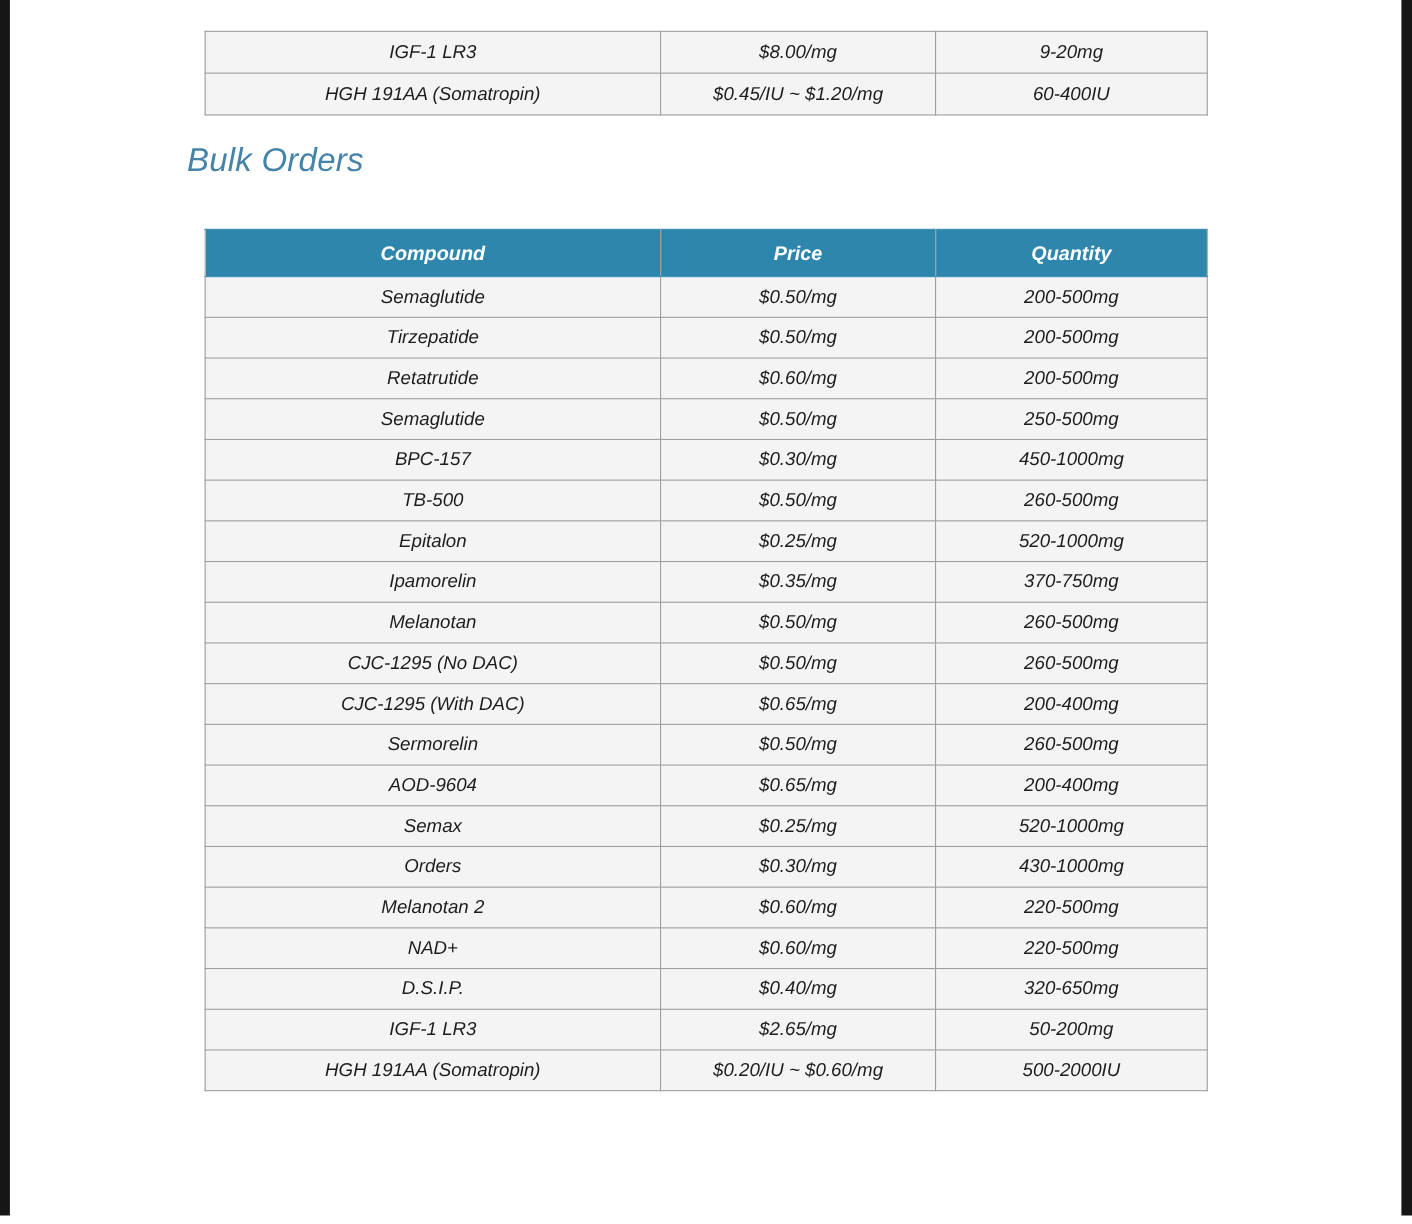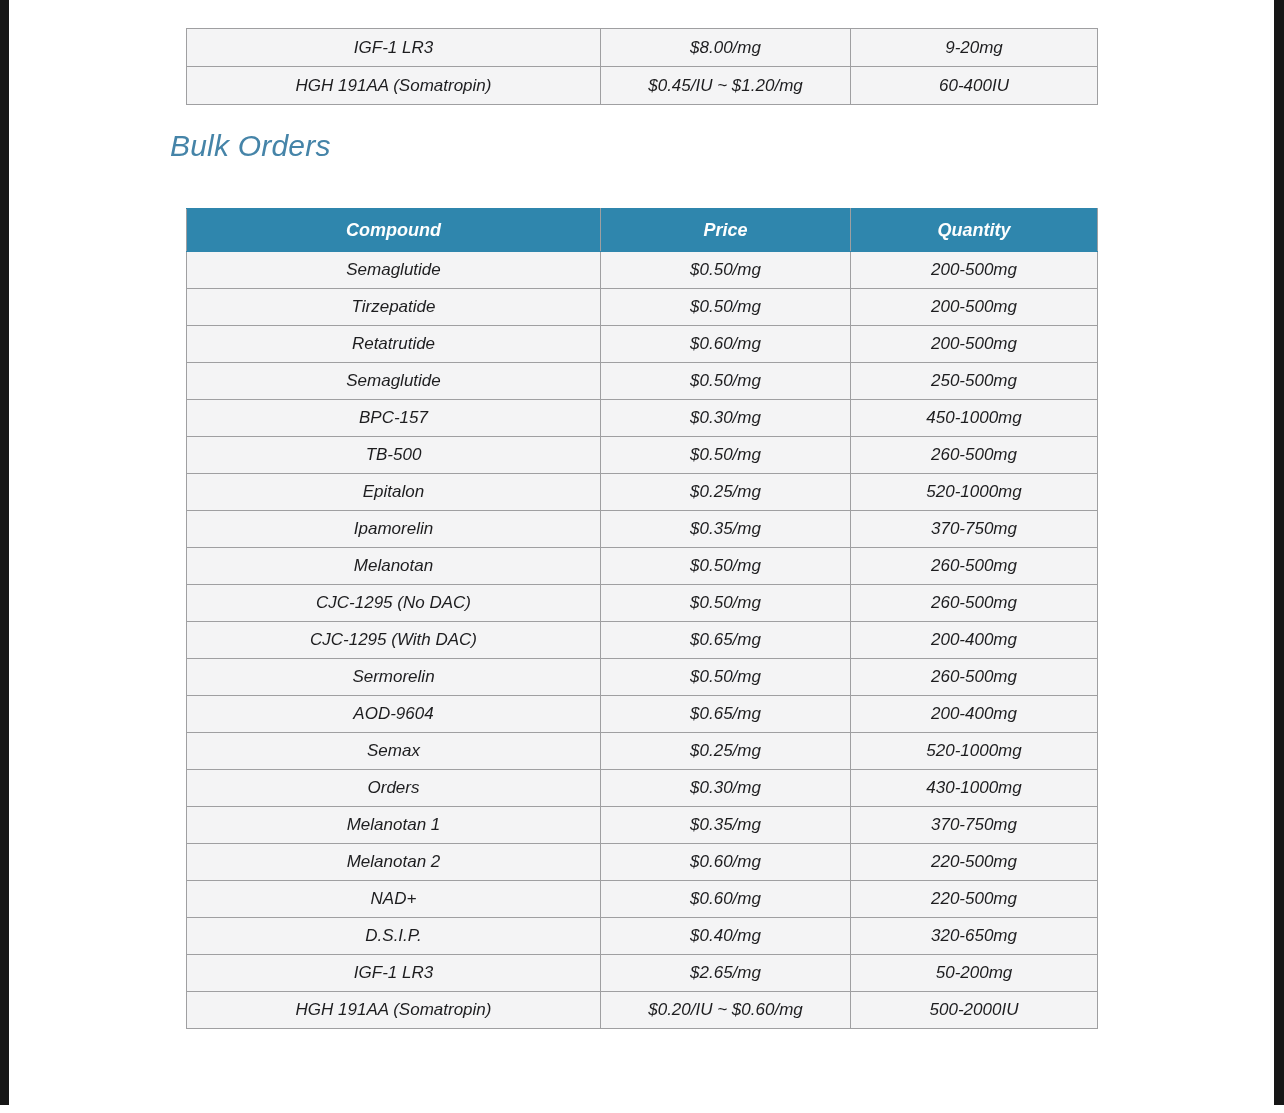--- a/index.html
+++ b/index.html
@@ -202,25 +202,20 @@
             <td>Semax</td>
             <td>$0.25/mg</td>
             <td>520-1000mg</td>
           </tr>
           <tr>
             <td>Orders</td>
             <td>$0.30/mg</td>
             <td>430-1000mg</td>
           </tr>
           <tr>
-            <td>Melanotan 1</td>
-            <td>$0.35/mg</td>
-            <td>370-750mg</td>
-          </tr>
-          <tr>
             <td>Melanotan 2</td>
             <td>$0.60/mg</td>
             <td>220-500mg</td>
           </tr>
           <tr>
             <td>NAD+</td>
             <td>$0.60/mg</td>
             <td>220-500mg</td>
           </tr>
           <tr>

